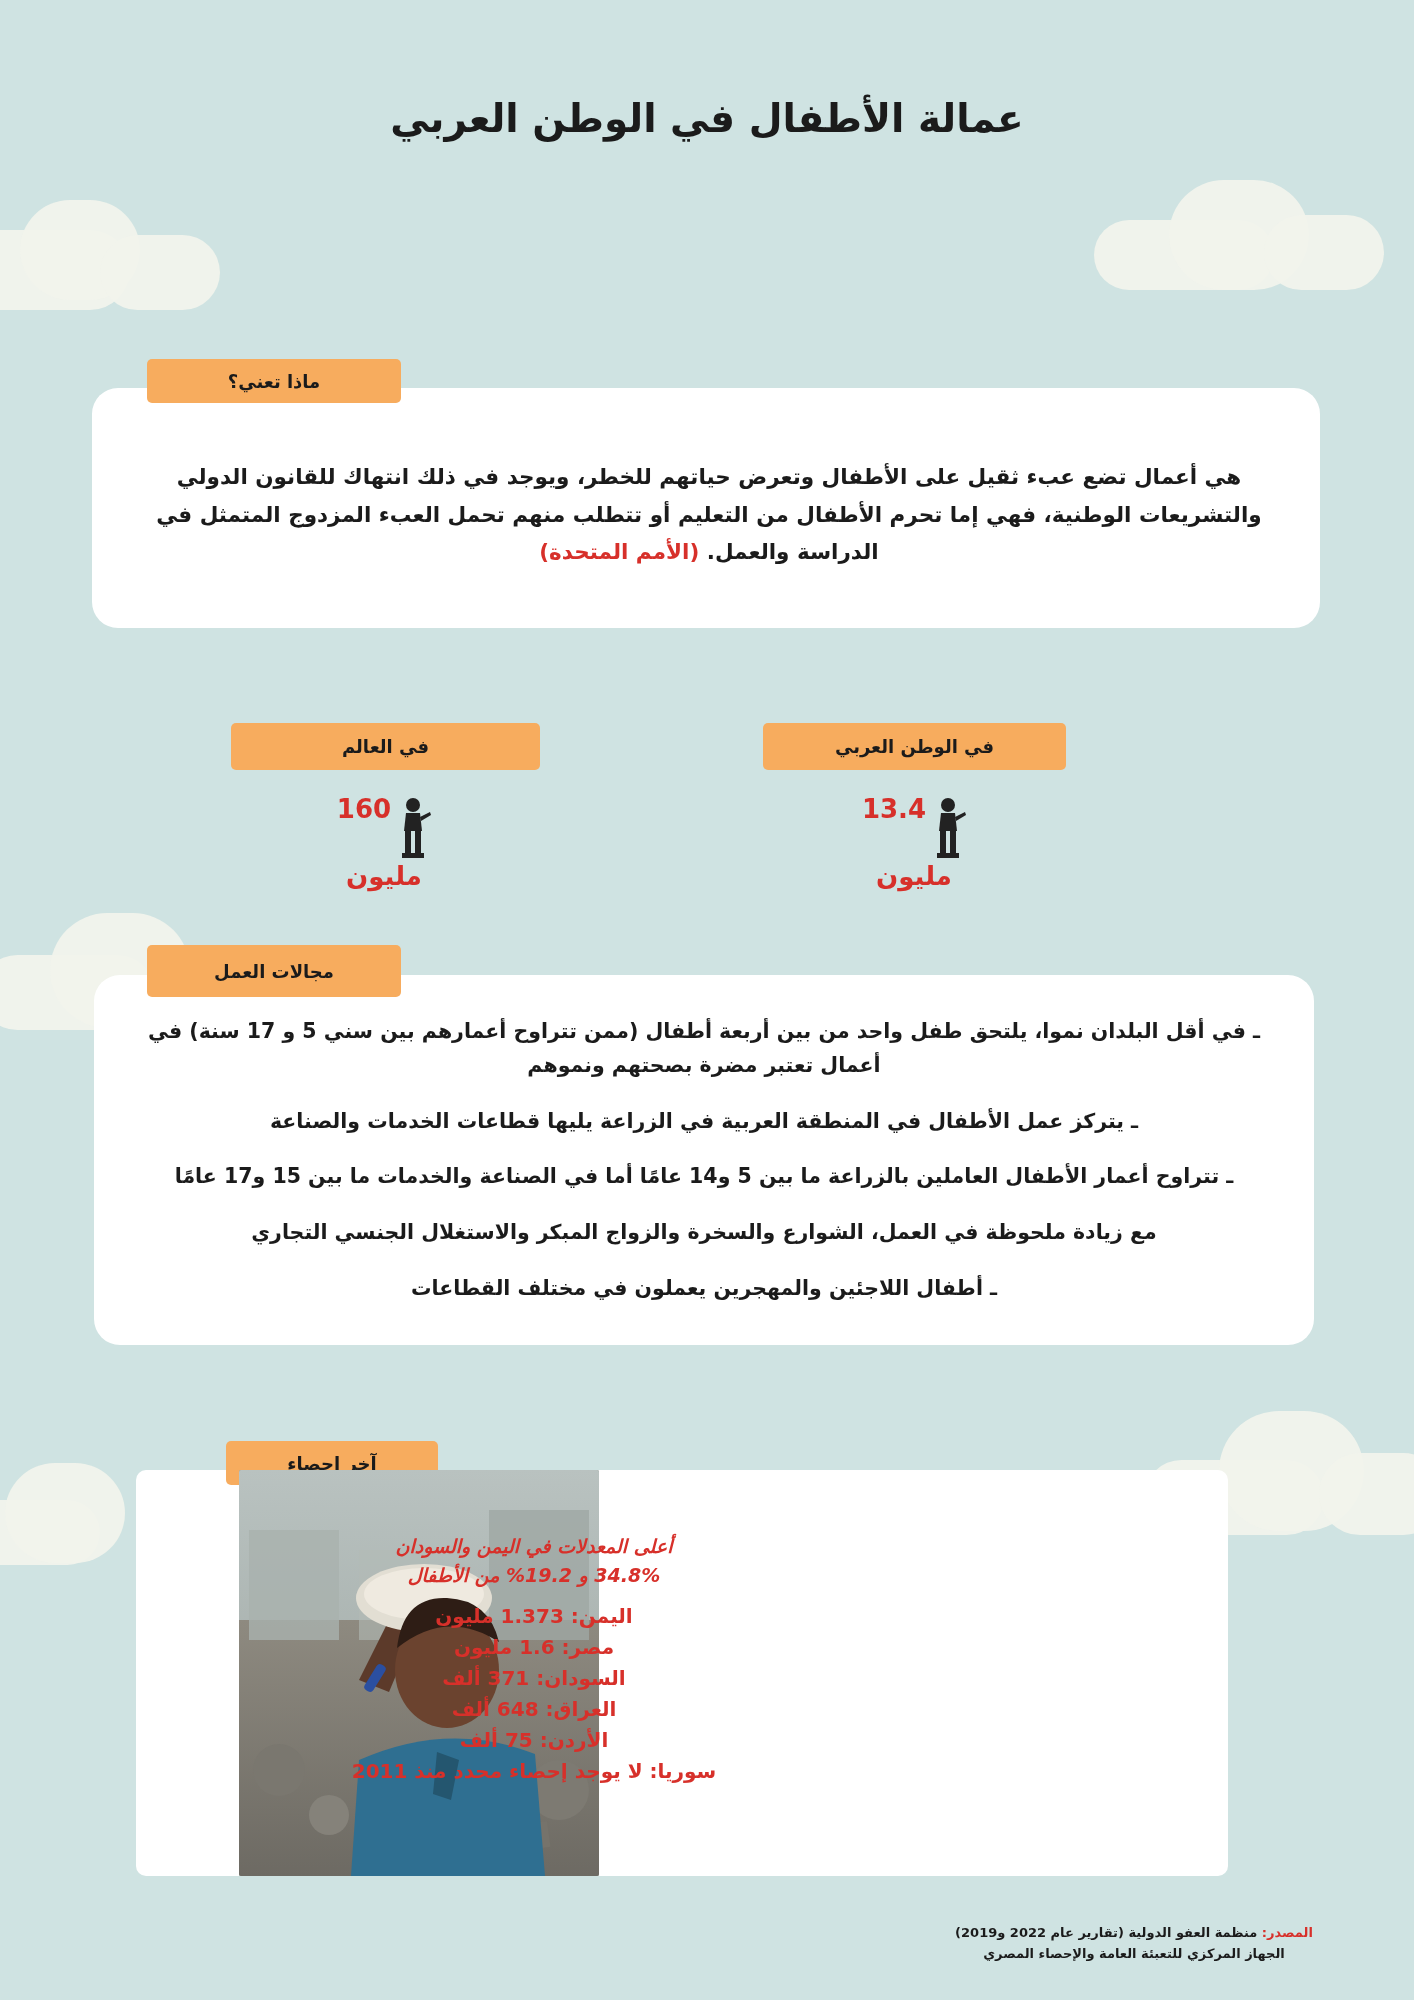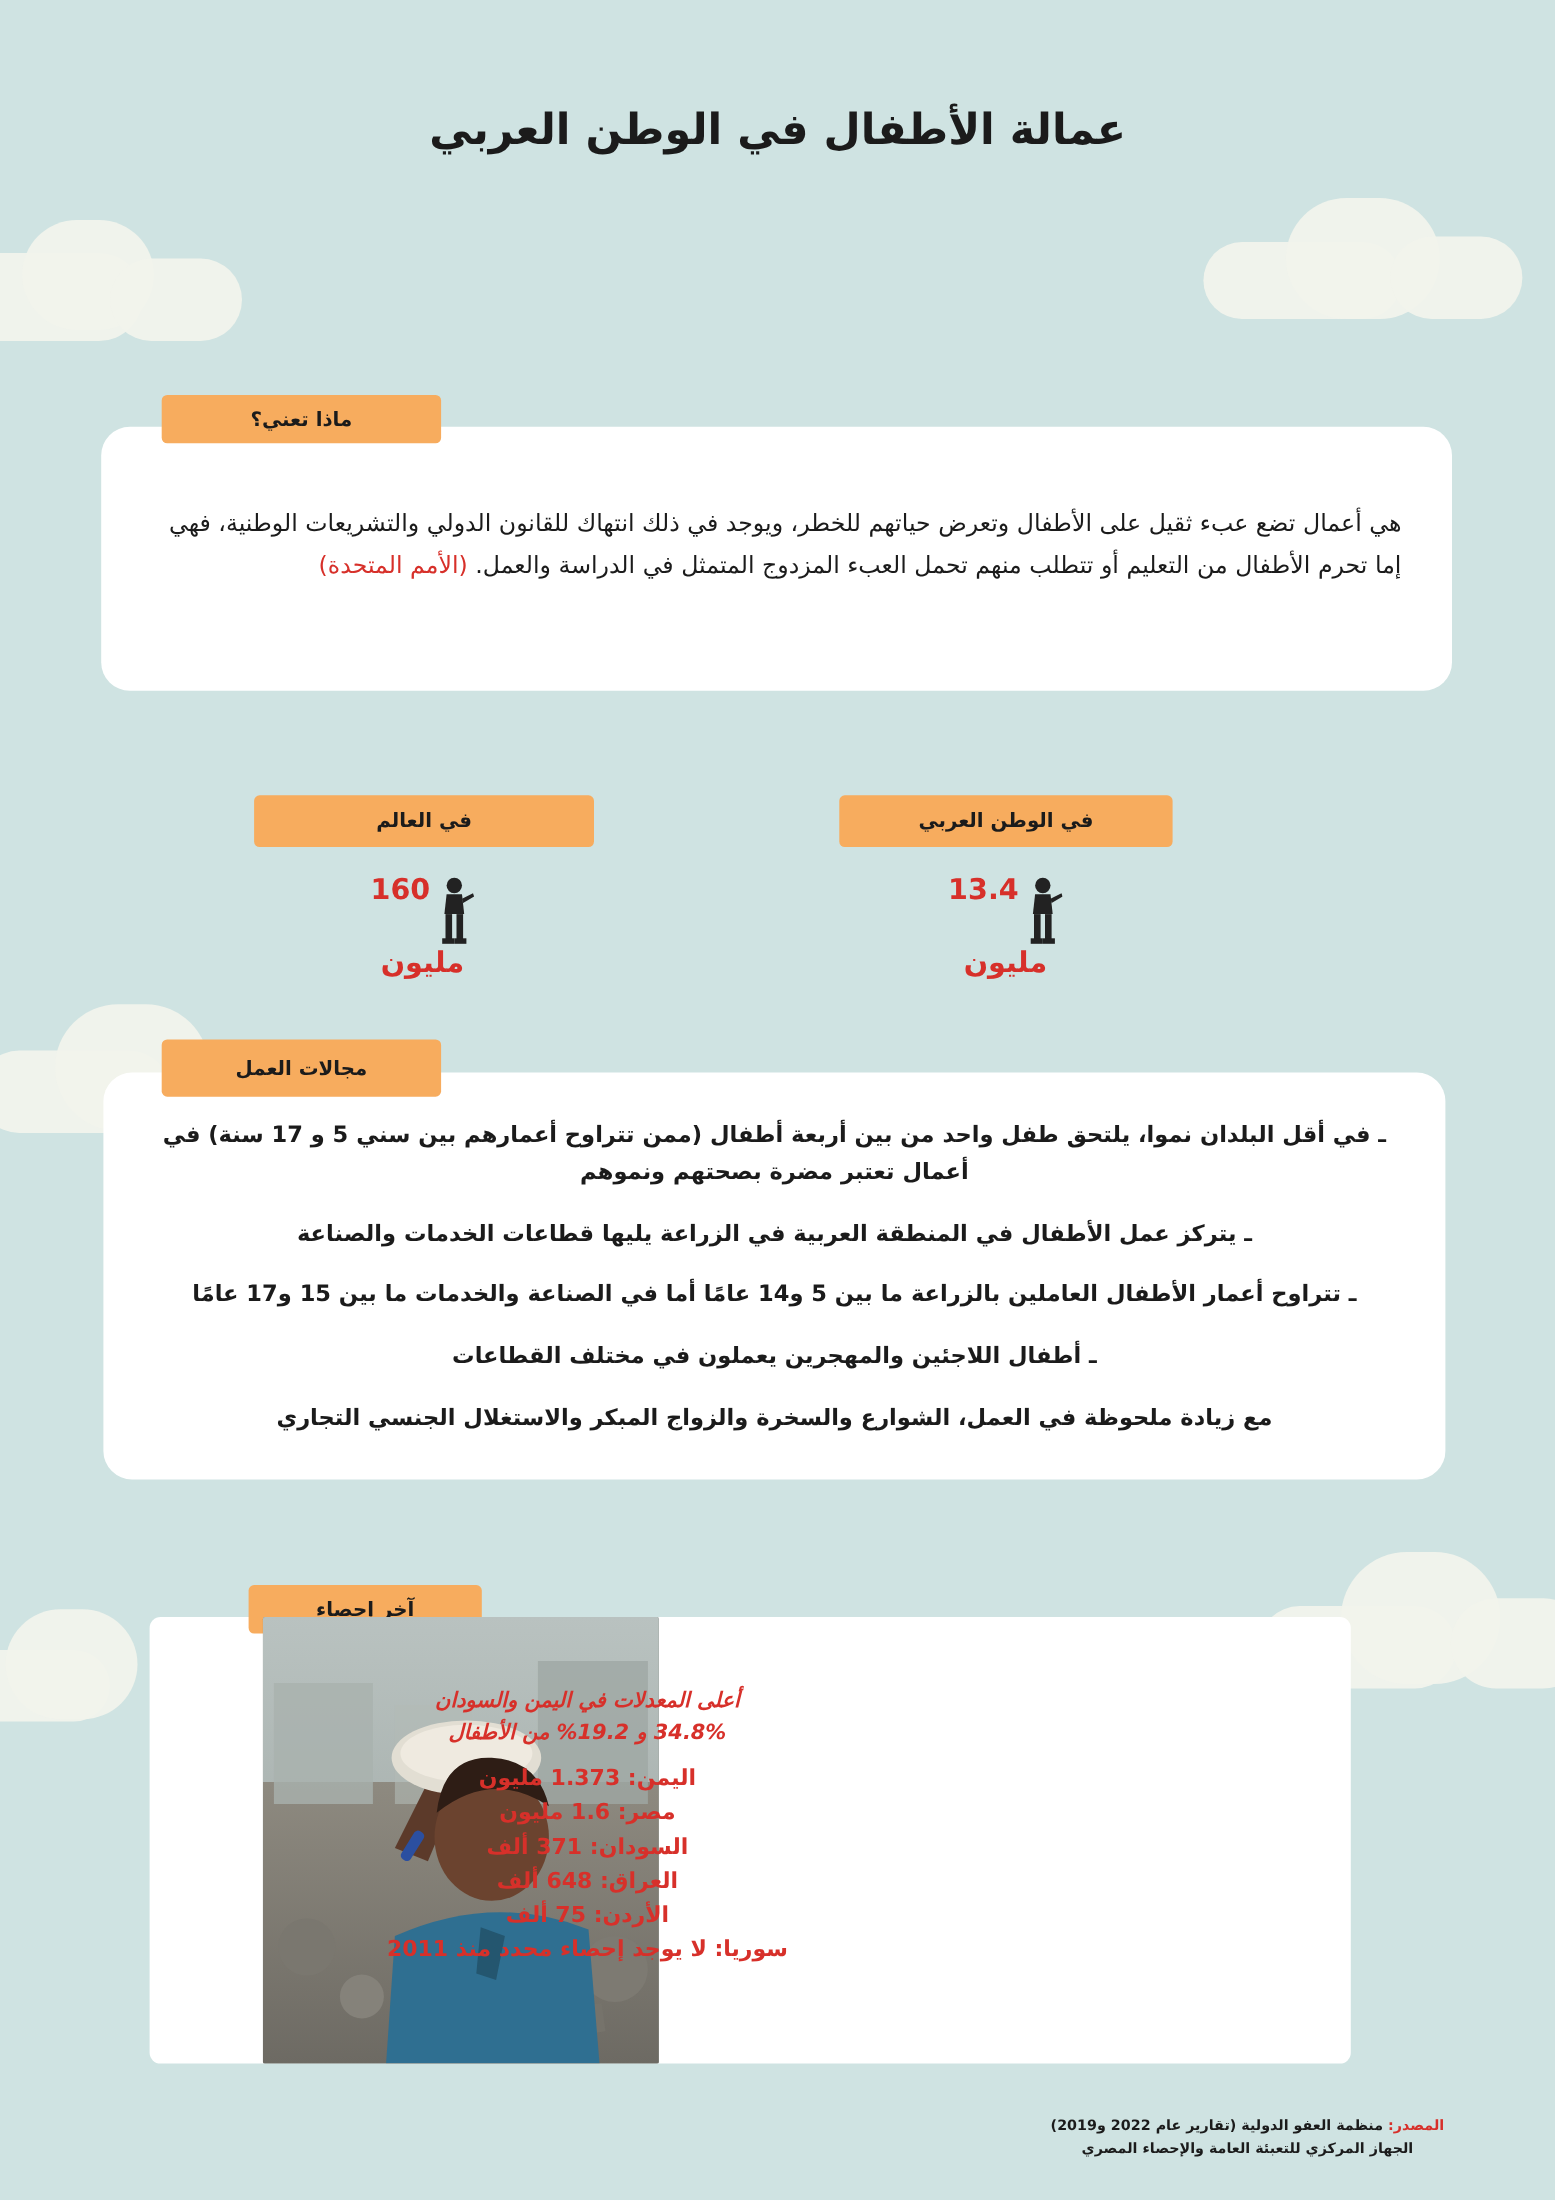--- a/index.html
+++ b/index.html
@@ -84,25 +84,25 @@
   }
 
   
   #tag-meaning { top: 359px; right: 1013px; width: 254px; height: 44px; }
   #card-meaning { top: 388px; right: 94px; width: 1228px; height: 240px; }
   #meaning-text {
     position: absolute;
     top: 458px;
     right: 140px;
     width: 1130px;
-    text-align: right;
+    text-align: center;
     font-size: 21.5px;
     line-height: 1.75;
     color: #1b1b1b;
-    font-weight: normal;
+    font-weight: bold;
   }
   .src-red { color: #d7302a; }
 
   
   #tag-world { top: 723px; right: 874px; width: 309px; height: 47px; }
   #tag-arab  { top: 723px; right: 348px; width: 303px; height: 47px; }
 
   .stat {
     position: absolute;
     text-align: center;
@@ -253,22 +253,22 @@
   </div>
   <div class="unit">مليون</div>
 </div>
 
 <div class="card" id="card-fields"></div>
 <div class="tag" id="tag-fields">مجالات العمل</div>
 <div id="fields-list">
   <p>ـ في أقل البلدان نموا، يلتحق طفل واحد من بين أربعة أطفال (ممن تتراوح أعمارهم بين سني 5 و 17 سنة) في أعمال تعتبر مضرة بصحتهم ونموهم</p>
   <p>ـ يتركز عمل الأطفال في المنطقة العربية في الزراعة يليها قطاعات الخدمات والصناعة</p>
   <p>ـ تتراوح أعمار الأطفال العاملين بالزراعة ما بين 5 و14 عامًا أما في الصناعة والخدمات ما بين 15 و17 عامًا</p>
+  <p>مع زيادة ملحوظة في العمل، الشوارع والسخرة والزواج المبكر والاستغلال الجنسي التجاري</p>
   <p>ـ أطفال اللاجئين والمهجرين يعملون في مختلف القطاعات</p>
-  <p>مع زيادة ملحوظة في العمل، الشوارع والسخرة والزواج المبكر والاستغلال الجنسي التجاري</p>
 </div>
 
 <div class="card" id="card-stats"></div>
 <div class="tag" id="tag-stats">آخر إحصاء</div>
 
 <div id="stats-photo">
   <svg viewBox="0 0 360 406" width="360" height="406" aria-hidden="true">
     <defs>
       <linearGradient id="sky" x1="0" y1="0" x2="0" y2="1">
         <stop offset="0%" stop-color="#b9c2c0"></stop>

